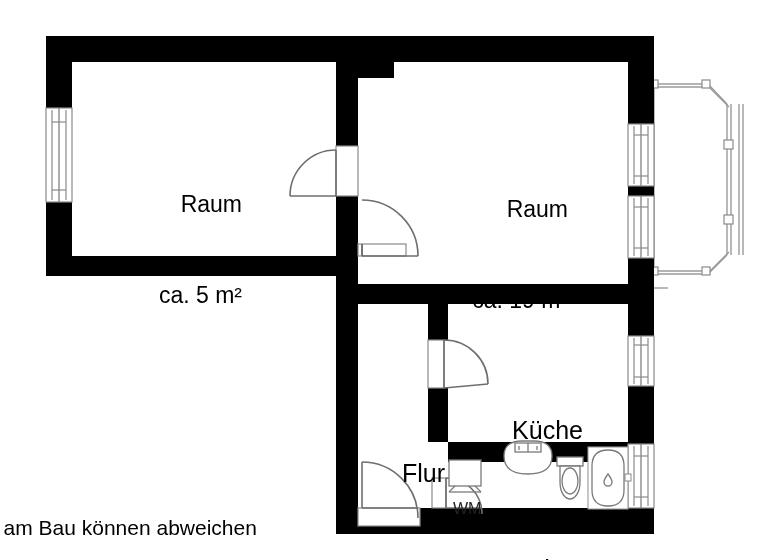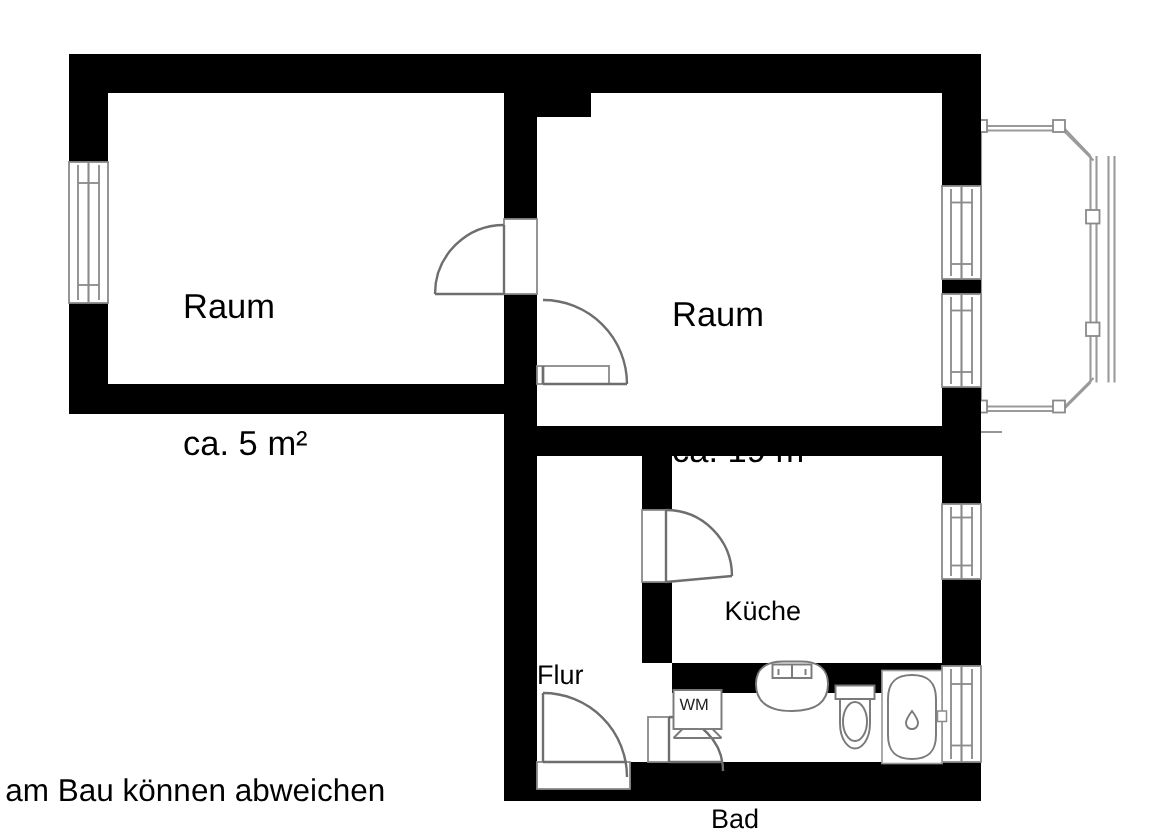--- a/index.html
+++ b/index.html
@@ -28,42 +28,43 @@
     width: 768px;
     height: 560px;
     display: block;
   }
   .room-label {
     position: absolute;
     color: #000000;
     font-family: "Liberation Sans", sans-serif;
     white-space: pre;
     line-height: 1.32;
-    text-align: left;
+    text-align: right;
   }
   .room-label .l1 { display: block; }
   .room-label .l2 { display: block; }
   .rl-big { font-size: 23px; }
-  .rl-mid { font-size: 18px; }
+  .rl-mid { font-size: 25px; }
   .legend {
     position: absolute;
     color: #000000;
     font-family: "Liberation Sans", sans-serif;
     font-size: 21px;
     line-height: 1.52;
     white-space: pre;
   }
   .legend div { display: block; }
   .wm-text {
     position: absolute;
     font-family: "Liberation Sans", sans-serif;
-    font-size: 11px;
+    font-size: 16px;
     color: #222222;
     letter-spacing: 0px;
     white-space: pre;
+    margin-top: 36px;
   }
 </style>
 </head>
 <body>
 
 <div id="floorplan-root">
 
   <svg class="plan" viewBox="0 0 768 560">
 
     <g stroke="#9a9a9a" fill="none" stroke-width="1.4">
@@ -258,21 +259,21 @@
 
   <div class="room-label rl-big" style="left:448px; top:133px; width:120px;">
     <span class="l1">Raum</span>
     <span class="l2">ca. 19 m²</span>
   </div>
 
   <div class="room-label rl-mid" style="left:483px; top:348px; width:100px;">
     <span class="l1">Küche</span>
   </div>
 
-  <div class="room-label rl-mid" style="left:358px; top:391px; width:72px;">
+  <div class="room-label rl-mid" style="left:373px; top:391px; width:72px;">
     <span class="l1">Flur</span>
   </div>
 
   <div class="room-label rl-mid" style="left:474px; top:487px; width:76px;">
     <span class="l1">Bad</span>
   </div>
 
   <div class="wm-text" style="left:453px; top:464px;">WM</div>
 
   <div class="legend" style="left:-14px; top:448px;">

